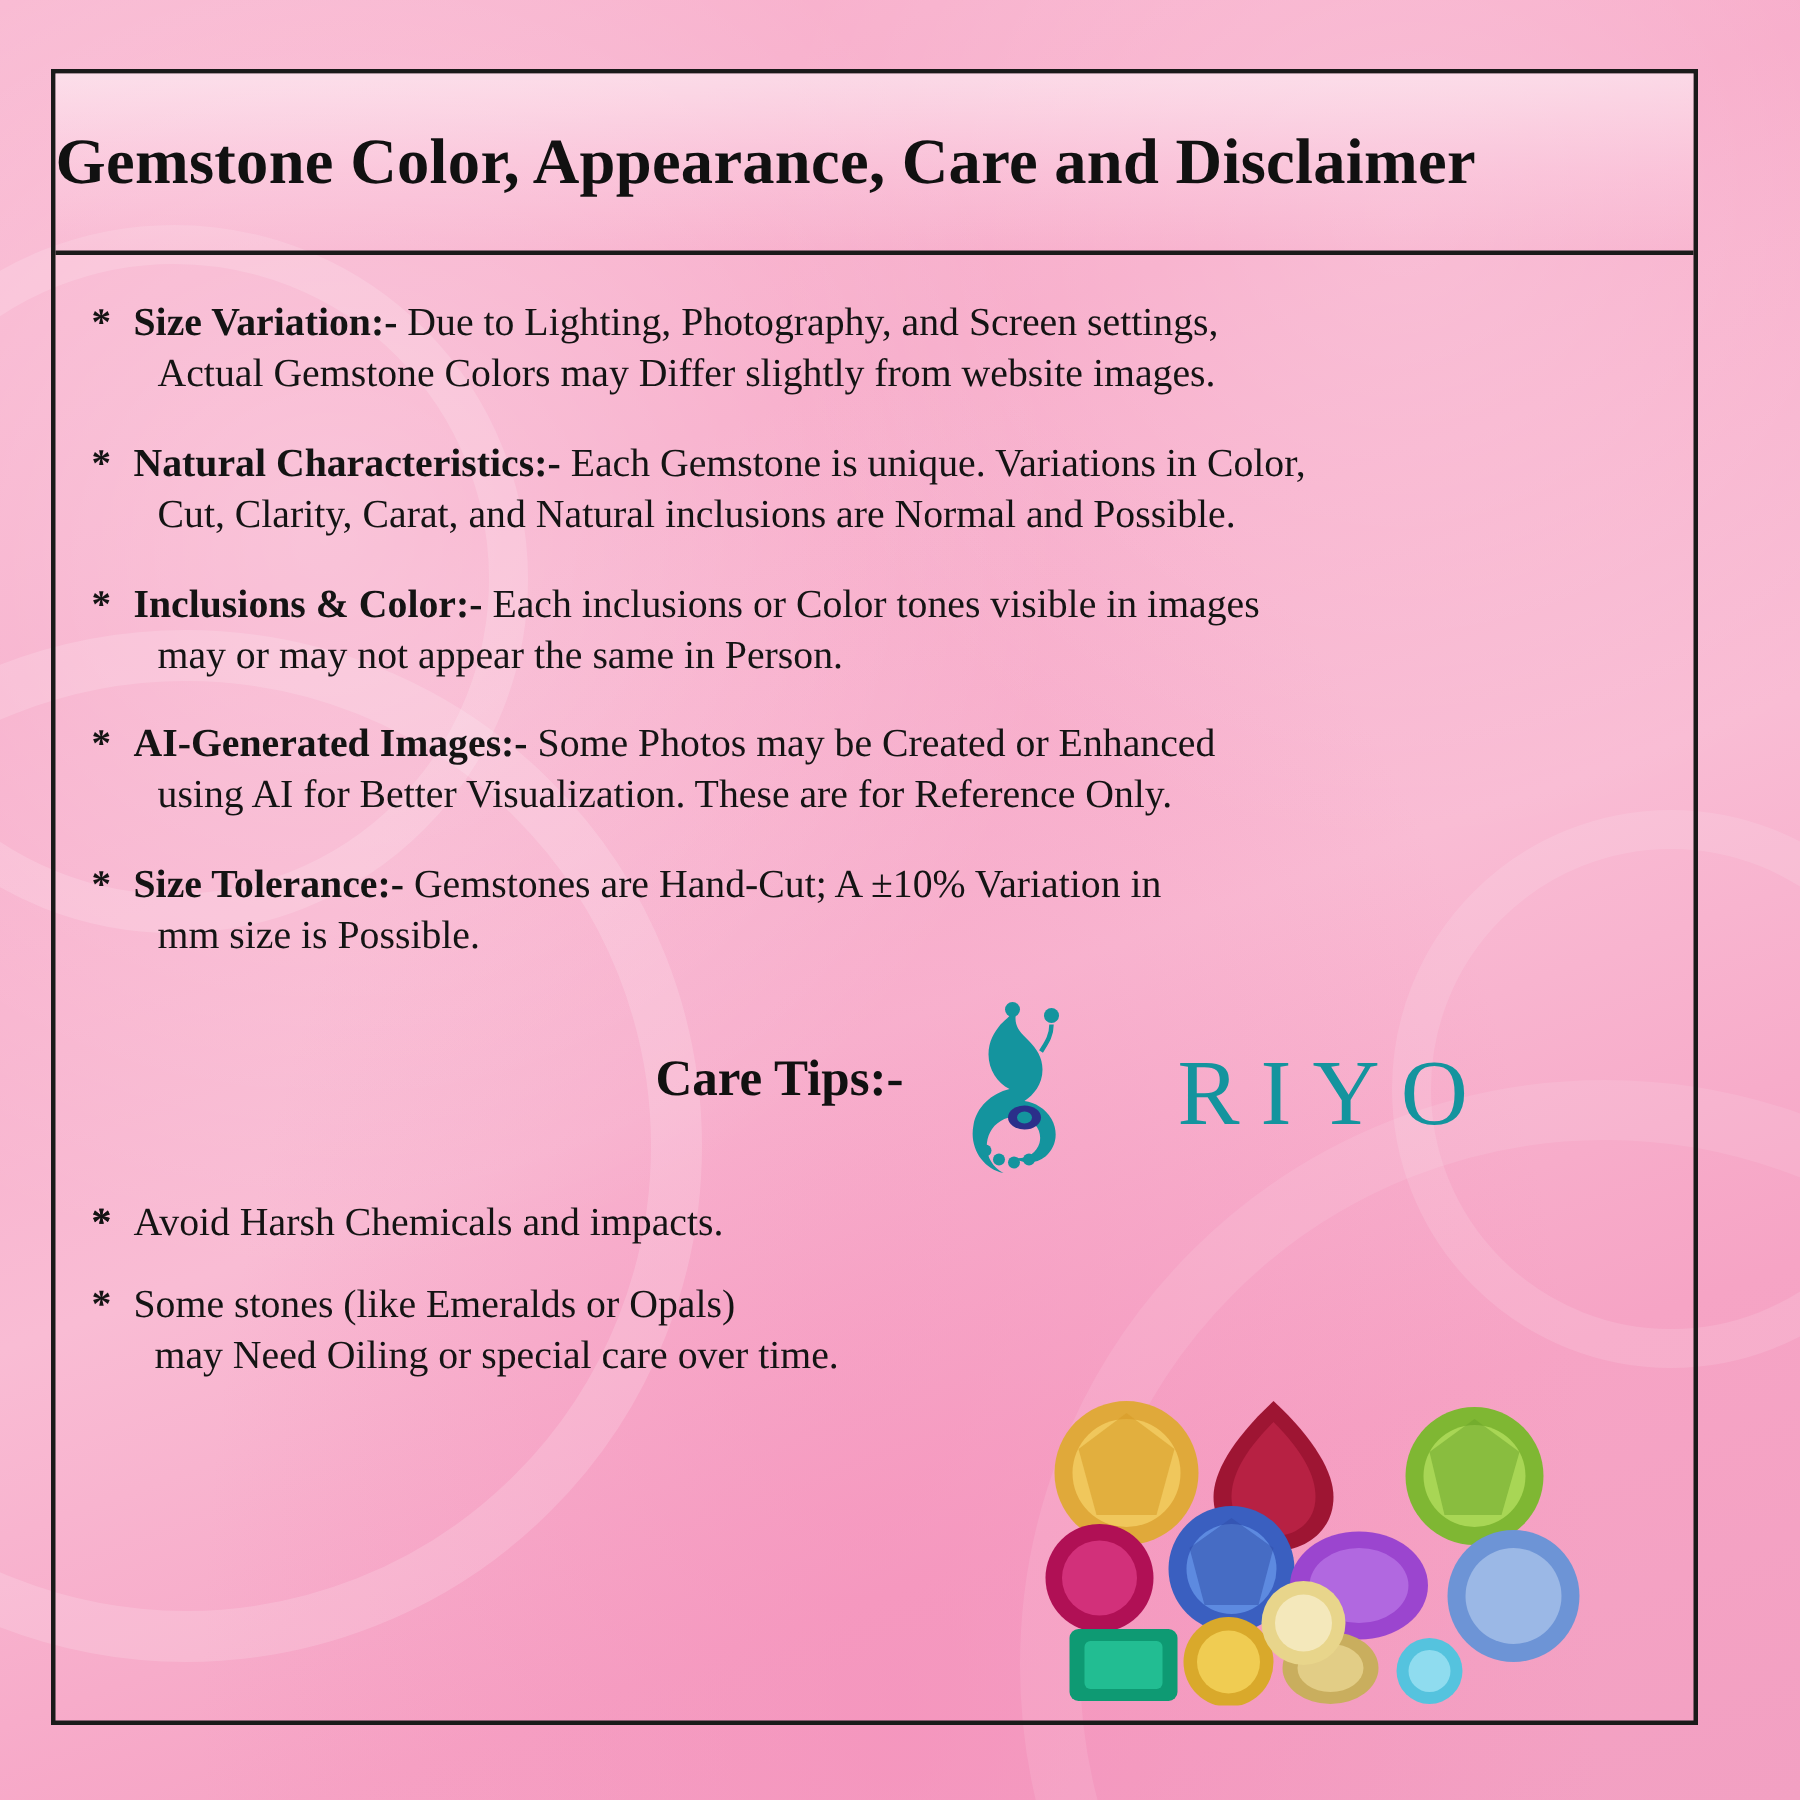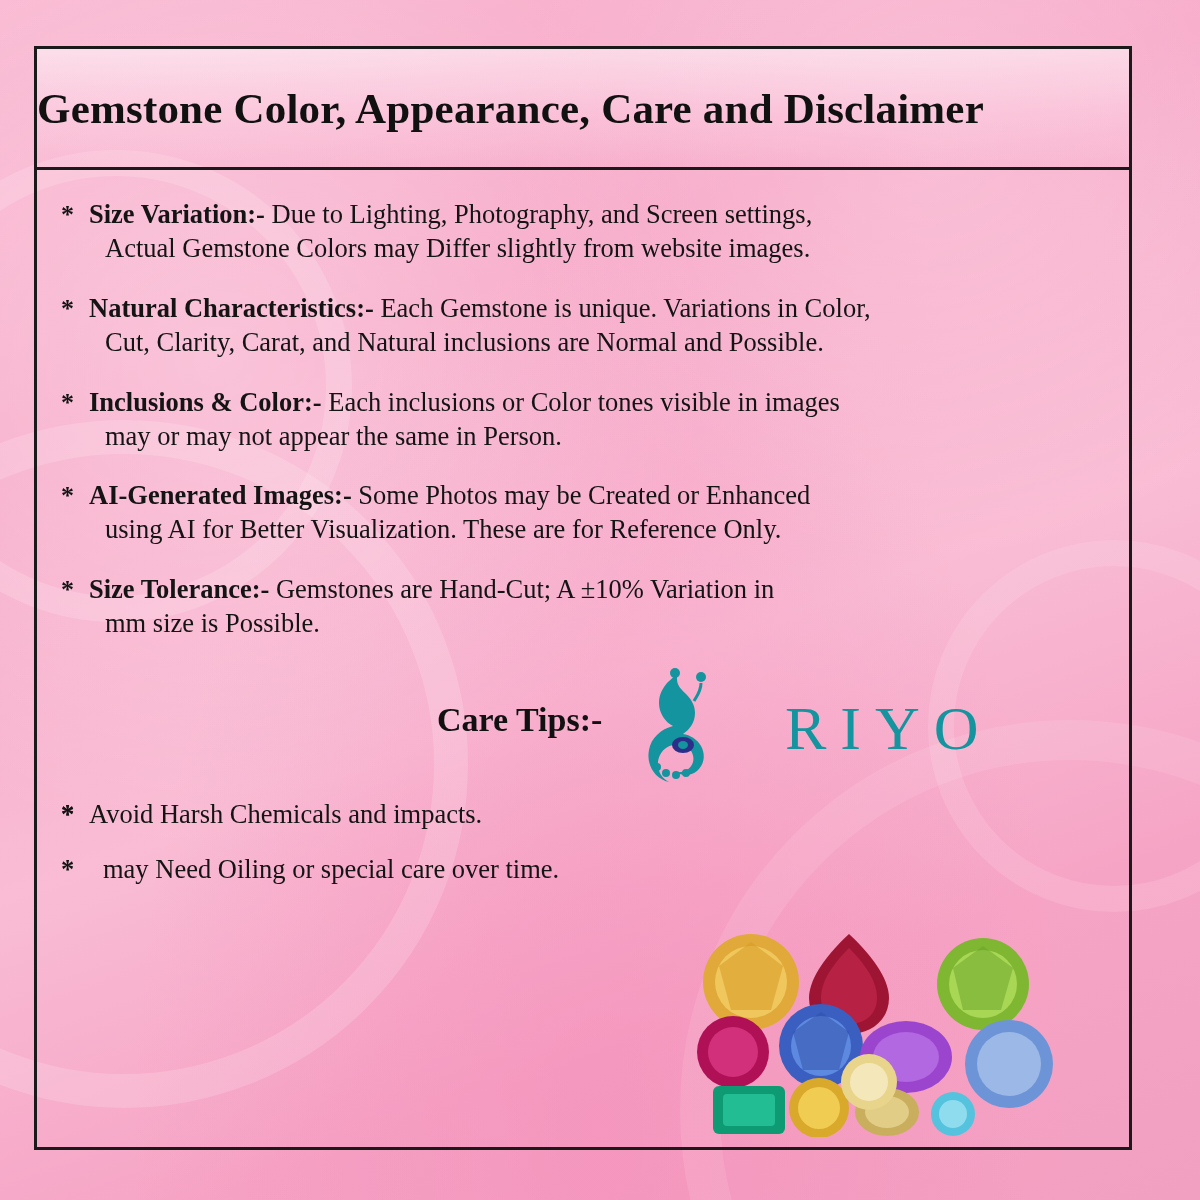--- a/index.html
+++ b/index.html
@@ -232,20 +232,21 @@
       <div class="care-list">
         <div class="care-item">
           <span class="star">*</span>
         </div>
         <div class="care-item">
           <span class="star">*</span>
           <span>Avoid Harsh Chemicals and impacts.</span>
         </div>
         <div class="care-item">
           <span class="star">*</span>
+          <span>Some stones (like Emeralds or Opals)</span>
           <span class="cont">may Need Oiling or special care over time.</span>
         </div>
       </div>
     </div>
 
     <div class="gems">
       <svg width="420" height="215" viewBox="0 0 420 215" aria-hidden="true">
 
         <g>
           <circle cx="60" cy="60" r="48" fill="#e0a93a"></circle>

